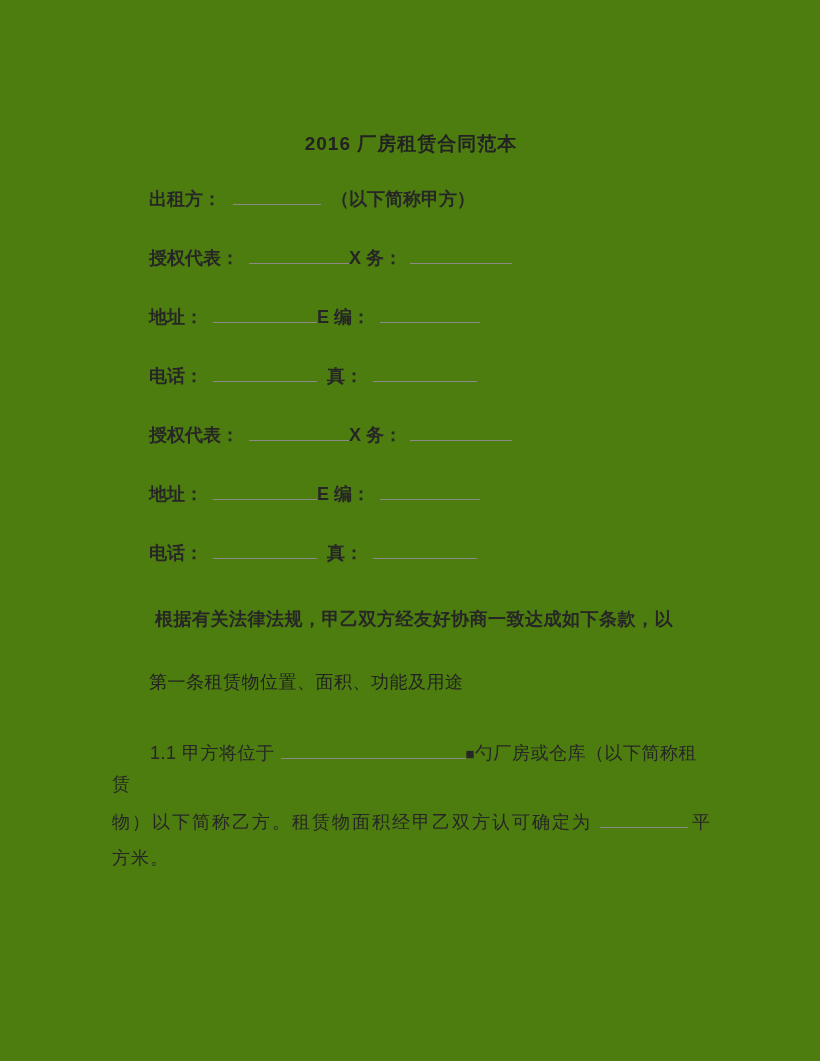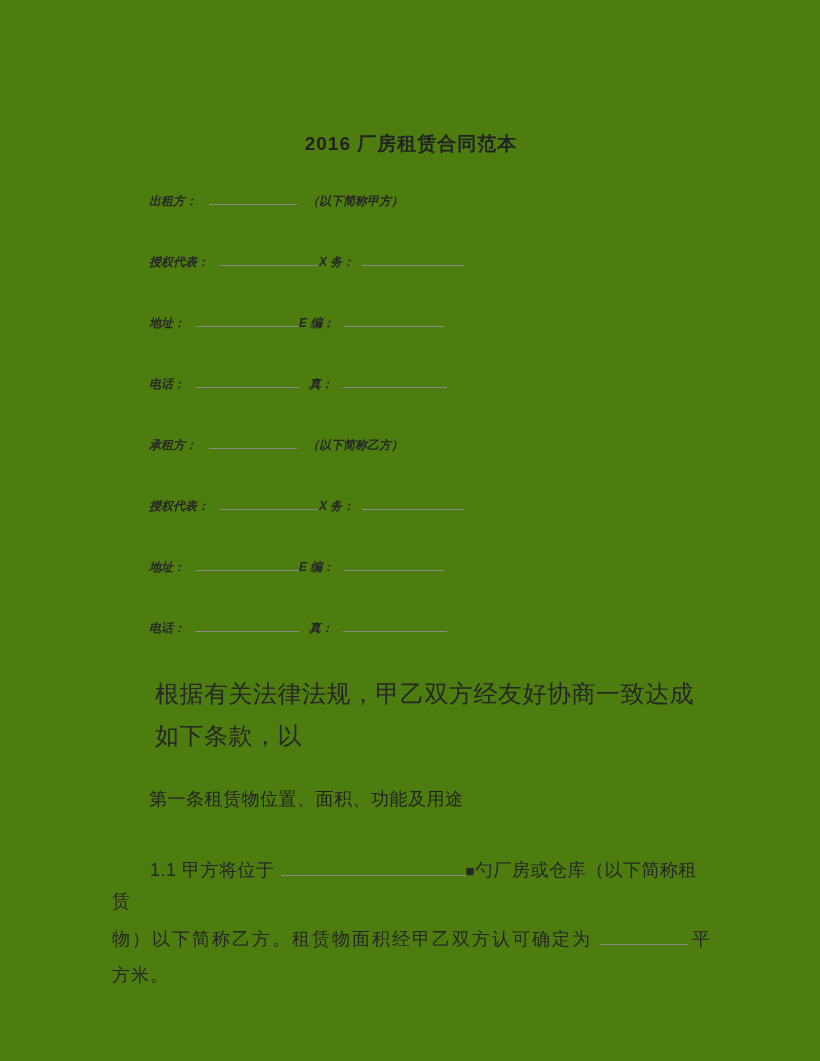--- a/index.html
+++ b/index.html
@@ -26,45 +26,44 @@
   .doc-title {
     text-align: center;
     font-size: 19px;
     font-weight: 700;
     letter-spacing: 1px;
     line-height: 26px;
     margin-bottom: 28px;
     color: #222222;
   }
   .form-row {
-    font-size: 12px;
+    font-size: 18px;
     font-weight: 600;
     line-height: 24px;
     margin-bottom: 33px;
     padding-left: 37px;
     white-space: nowrap;
-    font-style: italic;
   }
   .form-row.gap-top { margin-top: 8px; }
   .blank {
     display: inline-block;
     vertical-align: baseline;
     border-bottom: 1.5px solid #8a8a8a;
     height: 20px;
   }
   .b88  { width: 88px;  margin-left: 12px; margin-right: 10px; }
   .b100 { width: 100px; margin-left: 10px; }
   .b102 { width: 102px; margin-left: 8px; }
   .b104 { width: 104px; margin-left: 10px; }
   .b104g{ width: 104px; margin-left: 10px; margin-right: 10px; }
   .b185 { width: 185px; margin-left: 6px; }
   .b88c { width: 88px;  margin-left: 8px; margin-right: 4px; }
   .intro {
-    font-size: 24px;
-    font-weight: 400;
+    font-size: 18px;
+    font-weight: 700;
     line-height: 42px;
     letter-spacing: 0.5px;
     margin-top: 30px;
   }
   .intro .indent { padding-left: 43px; }
   .section-heading {
     font-size: 18px;
     font-weight: 400;
     line-height: 24px;
     letter-spacing: 0.5px;
@@ -93,21 +92,20 @@
     <div class="doc-title">2016 厂房租赁合同范本</div>
 
     <div class="form-row"><span>出租方：</span><span class="blank b88"></span><span>（以下简称甲方）</span></div>
 
     <div class="form-row"><span>授权代表：</span><span class="blank b100"></span><span>X 务：</span><span class="blank b102"></span></div>
 
     <div class="form-row"><span>地址：</span><span class="blank b104"></span><span>E 编：</span><span class="blank b100"></span></div>
 
     <div class="form-row"><span>电话：</span><span class="blank b104g"></span><span>真：</span><span class="blank b104"></span></div>
 
-    <div class="form-row gap-top"><span>承租方：</span><span class="blank b88"></span><span>（以下简称乙方）</span></div>
 
     <div class="form-row"><span>授权代表：</span><span class="blank b100"></span><span>X 务：</span><span class="blank b102"></span></div>
 
     <div class="form-row"><span>地址：</span><span class="blank b104"></span><span>E 编：</span><span class="blank b100"></span></div>
 
     <div class="form-row"><span>电话：</span><span class="blank b104g"></span><span>真：</span><span class="blank b104"></span></div>
 
     <div class="intro">
       <div class="indent">根据有关法律法规，甲乙双方经友好协商一致达成如下条款，以</div>
     </div>

